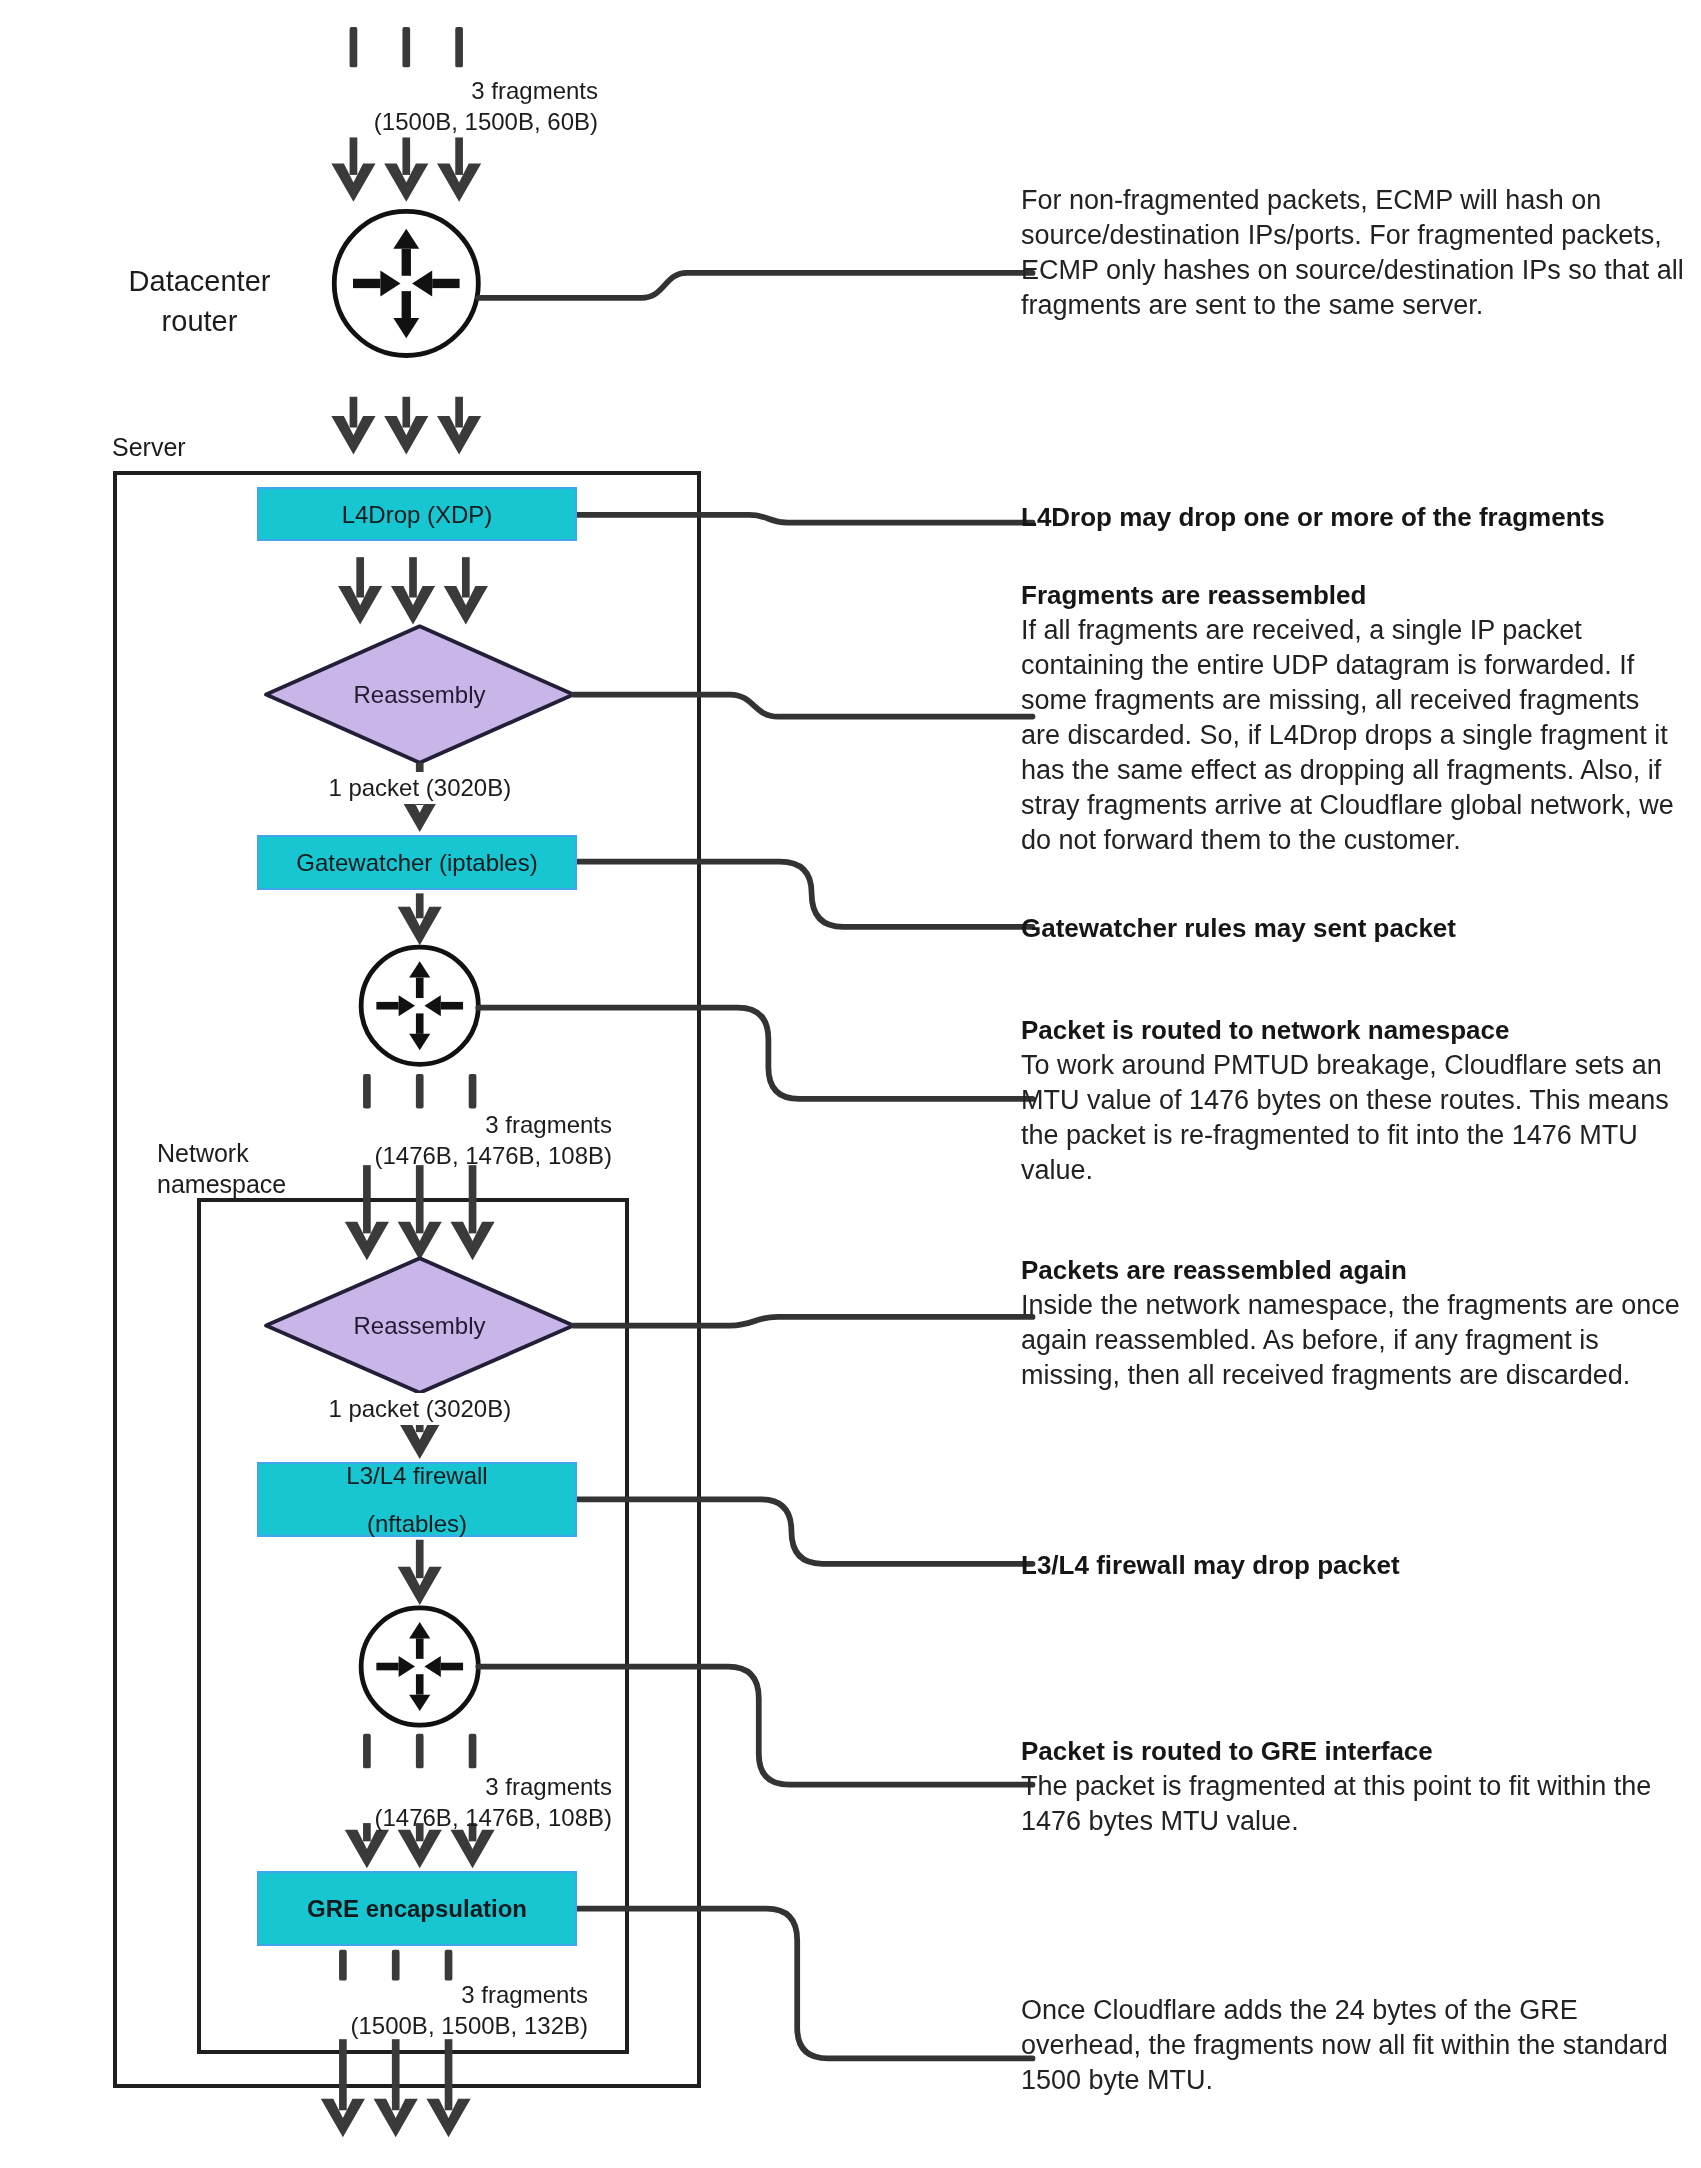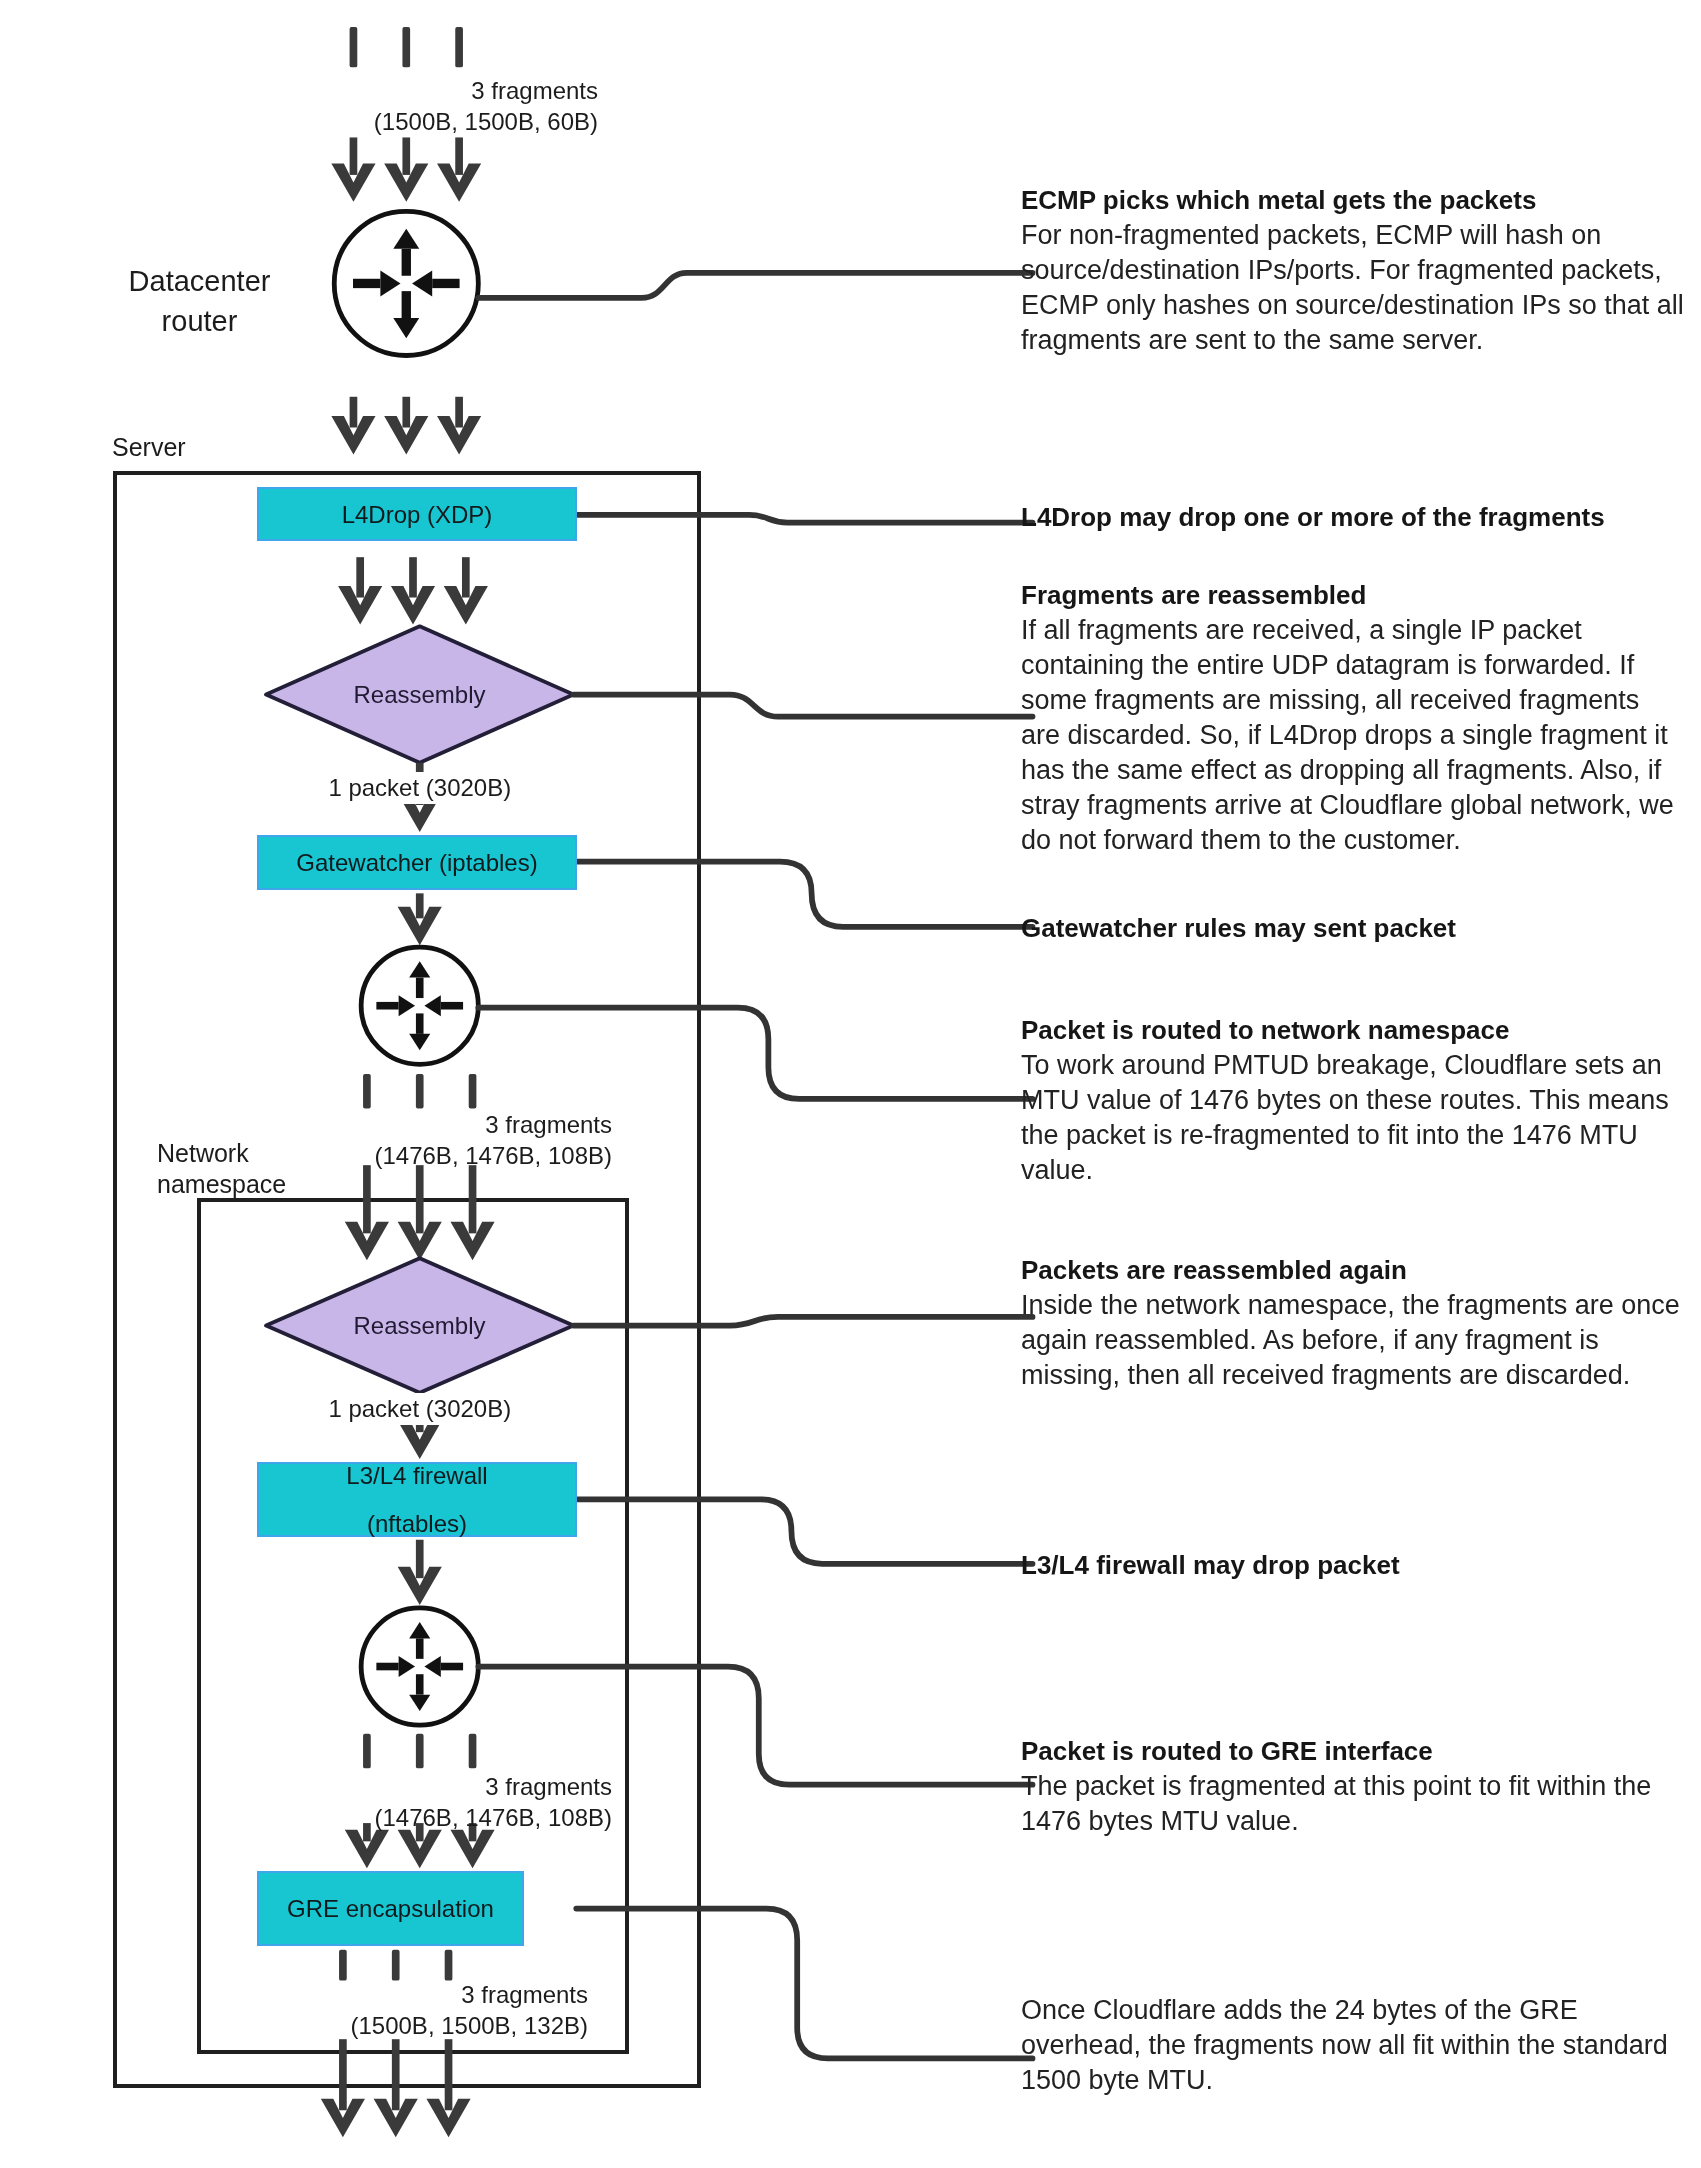--- a/index.html
+++ b/index.html
@@ -233,31 +233,30 @@
   <div class="node" style="left:257px; top:1462px; width:320px; height:75px;gap:19px;">
     <div>L3/L4 firewall</div>
     <div>(nftables)</div>
   </div>
 
   <div class="caption" style="left:228px; top:1771px; width:384px;">
     <div>3 fragments</div>
     <div>(1476B, 1476B, 108B)</div>
   </div>
 
-  <div class="node" style="left:257px; top:1871px; width:267px; height:75px;">
+  <div class="node" style="left:257px; top:1871px; width:320px; height:75px;font-weight:bold;">
     <div>GRE encapsulation</div>
   </div>
 
   <div class="caption" style="left:204px; top:1979px; width:384px;">
     <div>3 fragments</div>
     <div>(1500B, 1500B, 132B)</div>
   </div>
 
   <div class="note" style="top:183px;">
-    <div class="note-title">ECMP picks which metal gets the packets</div>
     <div class="note-body">For non-fragmented packets, ECMP will hash on
 source/destination IPs/ports. For fragmented packets,
 ECMP only hashes on source/destination IPs so that all
 fragments are sent to the same server.</div>
   </div>
   <div class="note" style="top:500px;">
     <div class="note-title">L4Drop may drop one or more of the fragments</div>
     <div class="note-body"></div>
   </div>
   <div class="note" style="top:578px;">

